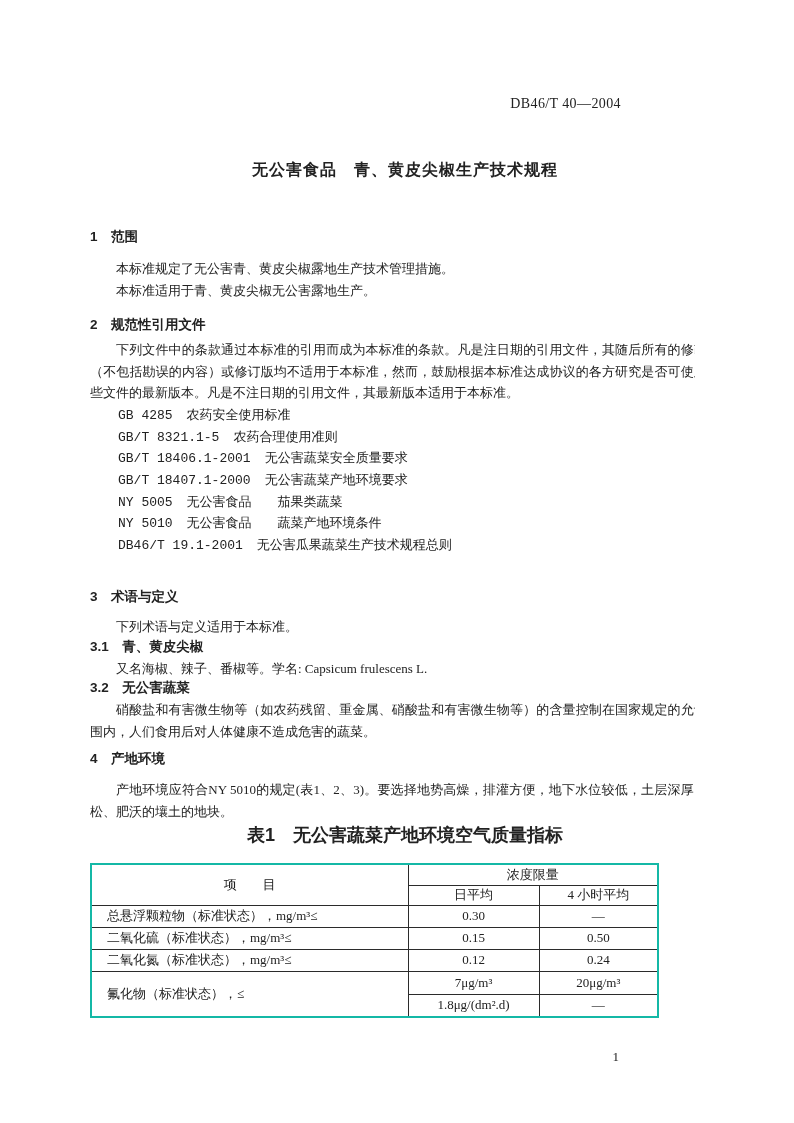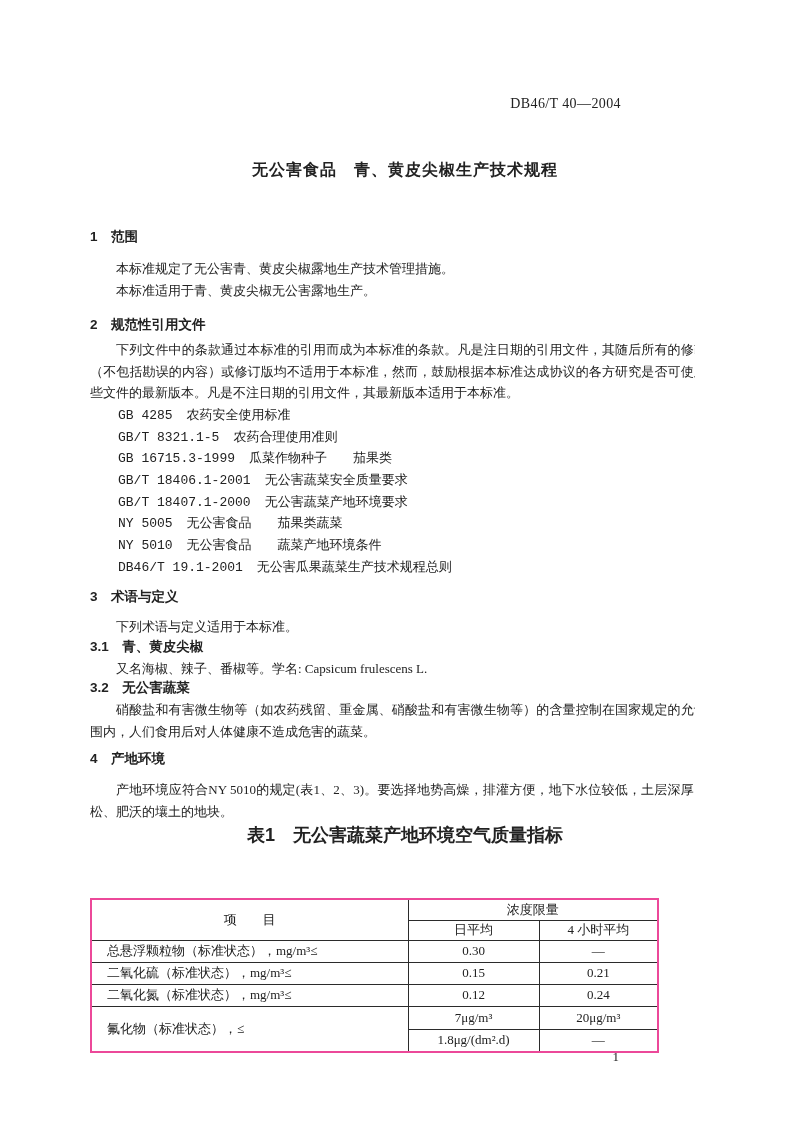--- a/index.html
+++ b/index.html
@@ -60,21 +60,21 @@
     border-collapse:collapse; table-layout:fixed;
     width:567px;
     font-family:"Liberation Serif", serif;
     font-size:13px; color:#222;
   }
   table.env td, table.env th {
     border:1px solid #2b2b2b;
     text-align:center; vertical-align:middle;
     font-weight:normal; padding:0;
   }
-  table.env { border:2px solid #ec4899;margin-top:35px; }
+  table.env { border:2px solid #14b8a6; }
   td.item-cell { text-align:left; }
   .item-flex {
     display:flex; align-items:center;
     padding:0 48px 0 15px;
   }
   .rh1 { height:21px; } .rh2 { height:20px; }
   .rdata { height:22px; } .rfl { height:23px; }
   .page-num {
     top:1049px; right:76px;
     font-size:13px; font-family:"Liberation Serif", serif;
@@ -92,21 +92,20 @@
   <div class="abs heading" style="top:228px">1　范围</div>
   <div class="abs para indent" style="top:258px">本标准规定了无公害青、黄皮尖椒露地生产技术管理措施。</div>
   <div class="abs para indent" style="top:280px">本标准适用于青、黄皮尖椒无公害露地生产。</div>
 
   <div class="abs heading" style="top:316px">2　规范性引用文件</div>
   <div class="abs para indent" style="top:339px">下列文件中的条款通过本标准的引用而成为本标准的条款。凡是注日期的引用文件，其随后所有的修改单（不包括勘误的内容）或修订版均不适用于本标准，然而，鼓励根据本标准达成协议的各方研究是否可使用这些文件的最新版本。凡是不注日期的引用文件，其最新版本适用于本标准。</div>
 
   <ul class="abs refs" style="top:404px">
     <li><span class="ref-code">GB 4285</span><span class="ref-title">农药安全使用标准</span></li>
     <li><span class="ref-code">GB/T 8321.1-5</span><span class="ref-title">农药合理使用准则</span></li>
-    <li><span class="ref-code">GB 16715.3-1999</span><span class="ref-title">瓜菜作物种子　　茄果类</span></li>
     <li><span class="ref-code">GB/T 18406.1-2001</span><span class="ref-title">无公害蔬菜安全质量要求</span></li>
     <li><span class="ref-code">GB/T 18407.1-2000</span><span class="ref-title">无公害蔬菜产地环境要求</span></li>
     <li><span class="ref-code">NY 5005</span><span class="ref-title">无公害食品　　茄果类蔬菜</span></li>
     <li><span class="ref-code">NY 5010</span><span class="ref-title">无公害食品　　蔬菜产地环境条件</span></li>
     <li><span class="ref-code">DB46/T 19.1-2001</span><span class="ref-title">无公害瓜果蔬菜生产技术规程总则</span></li>
   </ul>
 
   <div class="abs heading" style="top:588px">3　术语与定义</div>
   <div class="abs para indent" style="top:616px">下列术语与定义适用于本标准。</div>
   <div class="abs heading" style="top:638px">3.1　青、黄皮尖椒</div>
@@ -145,21 +144,21 @@
         <td>—</td>
       </tr>
       <tr class="rdata">
         <td class="item-cell">
           <div class="item-flex">
             <span>二氧化硫（标准状态），mg/m³</span>
             <span>≤</span>
           </div>
         </td>
         <td>0.15</td>
-        <td>0.21</td>
+        <td>0.50</td>
       </tr>
       <tr class="rdata">
         <td class="item-cell">
           <div class="item-flex">
             <span>二氧化氮（标准状态），mg/m³</span>
             <span>≤</span>
           </div>
         </td>
         <td>0.12</td>
         <td>0.24</td>

